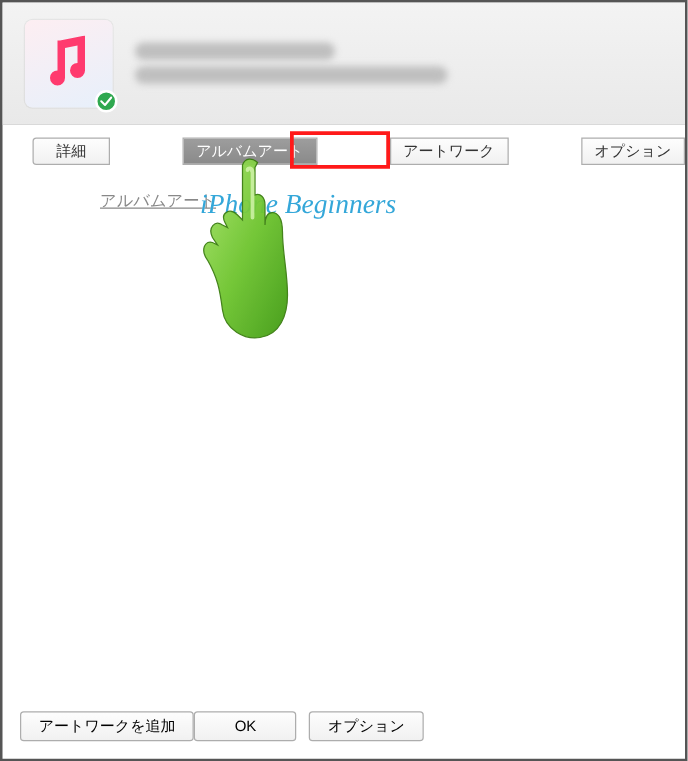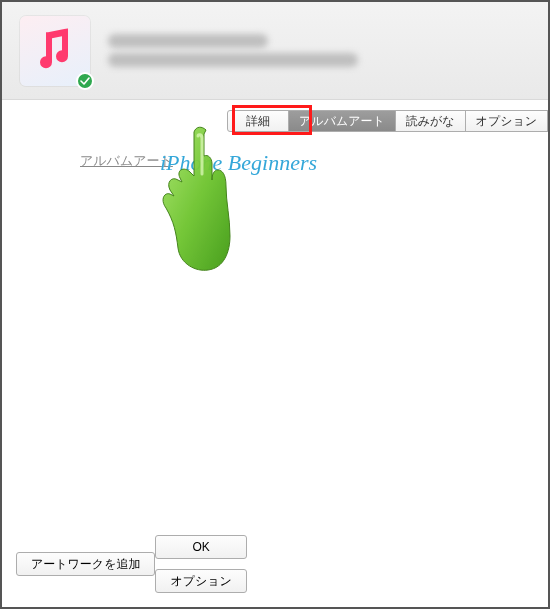--- a/index.html
+++ b/index.html
@@ -42,21 +42,21 @@
   }
   .album-icon .badge svg { width: 10px; height: 10px; }
   .track-meta .line1, .track-meta .line2 {
     height: 14px; border-radius: 7px; background: #bfbfbf;
     filter: blur(3px); margin: 5px 0;
   }
   .track-meta .line1 { width: 160px; }
   .track-meta .line2 { width: 250px; }
 
   .tabs {
-    display: flex; justify-content: flex-end;
+    display: flex; justify-content: space-between;
     margin-top: 10px;
     gap: 0;
     position: relative;
     margin-left: 24px;
   }
   .tab {
     min-width: 62px; height: 22px;
     border: 1px solid #adadad;
     background: linear-gradient(#fdfdfd,#f1f1f1);
     padding: 2px 10px;
@@ -122,21 +122,21 @@
   .btn {
     height: 24px;
     border: 1px solid #adadad;
     background: linear-gradient(#fdfdfd,#f1f1f1);
     border-radius: 3px;
     padding: 0 14px;
     font-size: 12px;
     cursor: pointer;
     font-family: inherit;
   }
-  .right-buttons { display: flex; gap: 10px; flex-direction: column; }
+  .right-buttons { display: flex; gap: 10px; }
   .right-buttons .btn { min-width: 82px; }
 </style>
 </head>
 <body>
 
 <div class="header">
   <div class="album-icon">
     <svg class="note" width="38" height="42" viewBox="0 0 38 42">
       <path d="M12 4 L32 0 L32 28 A6 6 0 1 1 26 22 L26 8 L16 10 L16 34 A6 6 0 1 1 10 28 L10 4 Z" fill="#ff3a6e"></path>
     </svg>
@@ -148,21 +148,21 @@
   </div>
   <div class="track-meta">
     <div class="line1"></div>
     <div class="line2"></div>
   </div>
 </div>
 
 <div class="tabs">
   <button class="tab">詳細</button>
   <button class="tab active">アルバムアート</button>
-  <button class="tab">読みがな</button>
+  <button class="tab">アートワーク</button>
   <button class="tab">オプション</button>
   <div class="tab-highlight"></div>
 </div>
 
 <div class="content">
   <div class="artwork-label">アルバムアート</div>
   <div class="watermark">iPhone Beginners</div>
 </div>
 
 <svg class="pointer" viewBox="0 0 100 150">

